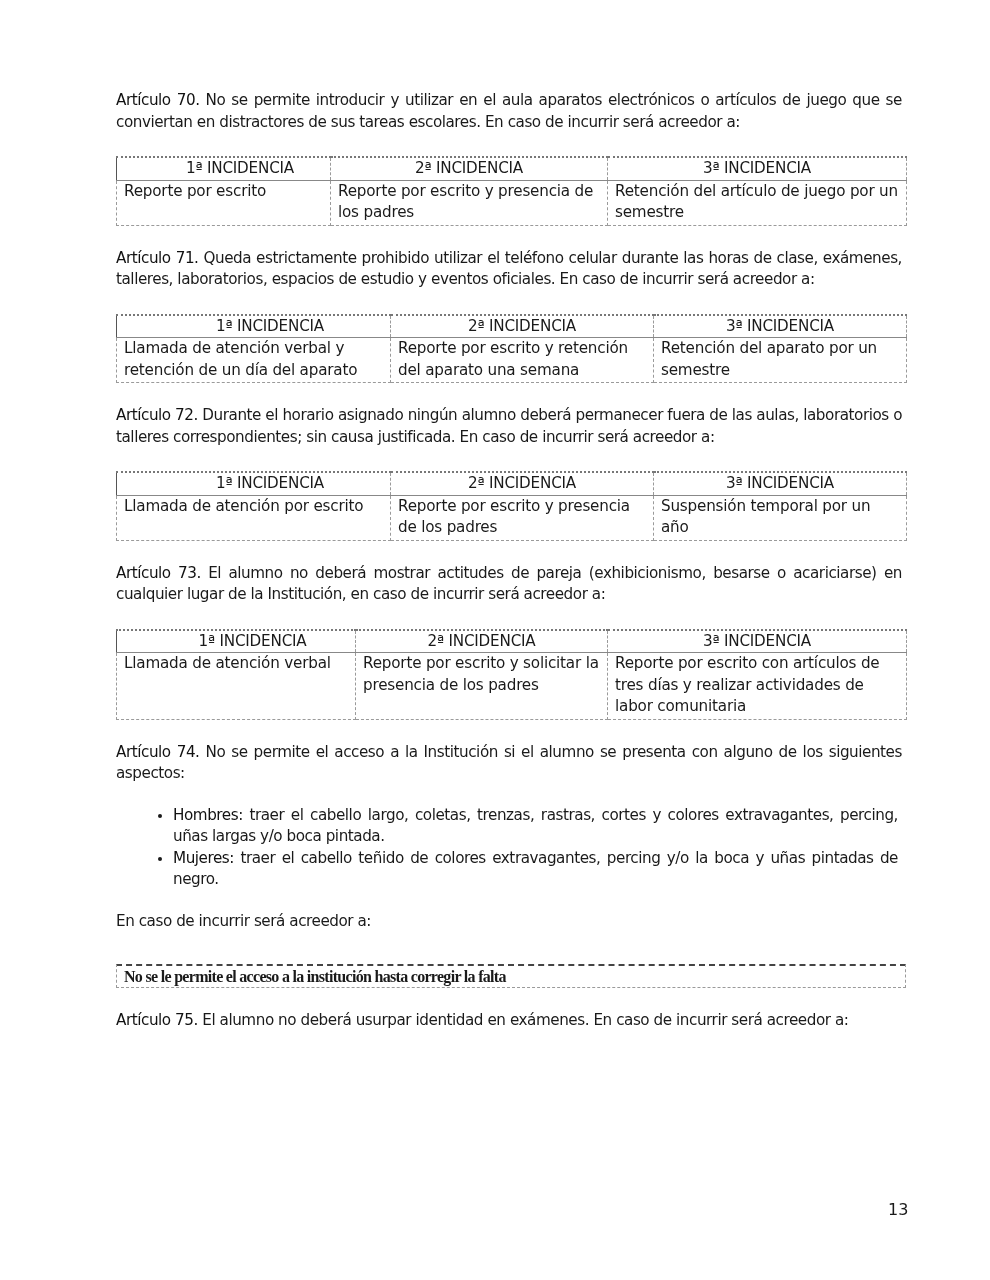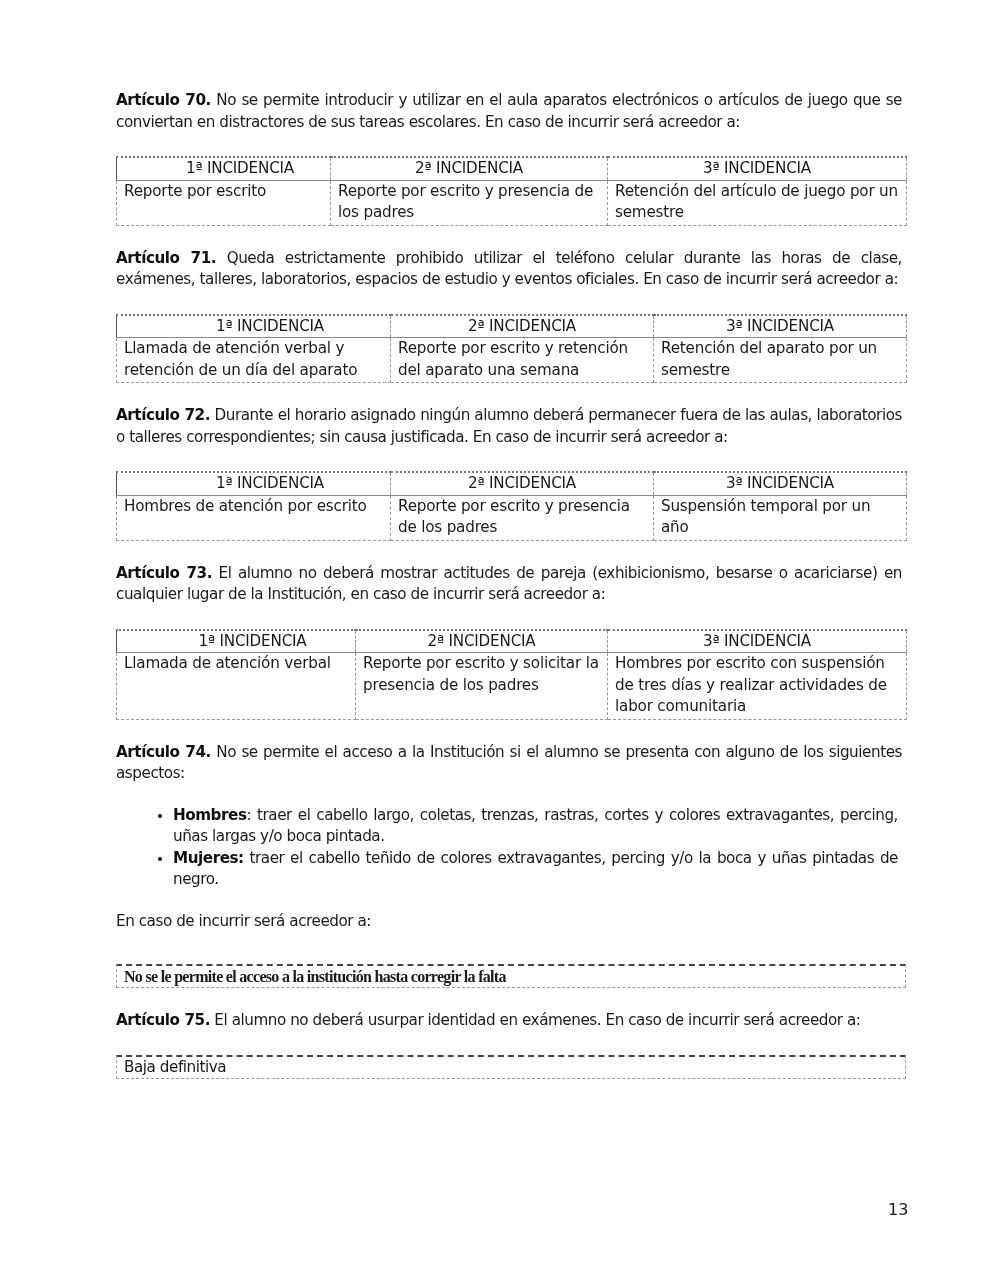--- a/index.html
+++ b/index.html
@@ -3,21 +3,21 @@
   <meta charset="utf-8">
   <style>
     html, body { margin: 0; padding: 0; background: #ffffff; }
     body {
       width: 990px; height: 1280px; position: relative; overflow: hidden;
       font-family: "DejaVu Sans", sans-serif; color: #1a1a1a;
       font-size: 15.2px; letter-spacing: -0.45px;
     }
     .page { position: absolute; left: 116px; top: 90px; width: 786px; }
     p { margin: 0; line-height: 21.5px; text-align: justify; }
-    b { font-weight: bold; color: #111; }
+    b { font-weight: normal; color: #111; }
     .article { margin-bottom: 23px; }
     table.inc {
       border-collapse: collapse; width: 790px; table-layout: fixed;
       margin-bottom: 22px;
     }
     table.inc th, table.inc td {
       border: 1px dashed #9a9a9a; padding: 0 7px; vertical-align: top;
       line-height: 21.5px; font-weight: normal; letter-spacing: -0.2px;
     }
     table.inc th { text-align: center; border-top: 2px dotted #777; border-bottom: 1.5px solid #888; }
@@ -87,21 +87,21 @@
         <col style="width:263px">
         <col style="width:253px">
       </colgroup>
     <tbody>
         <tr class="hdr">
       <th>1ª INCIDENCIA</th>
       <th>2ª  INCIDENCIA</th>
       <th>3ª  INCIDENCIA</th>
     </tr>
     <tr>
-      <td>Hombres de atención por escrito</td>
+      <td>Llamada de atención por escrito</td>
       <td>Reporte por escrito y presencia de los padres</td>
       <td>Suspensión temporal por un año</td>
     </tr>
   </tbody>
     </table>
 
   <p class="article"><b>Artículo 73.</b><span> El alumno no deberá mostrar actitudes de pareja (exhibicionismo, besarse o acariciarse) en cualquier lugar de la Institución, en caso de  incurrir será acreedor a:</span></p>
   <table class="inc">
     <colgroup>
         <col style="width:239px">
@@ -110,31 +110,30 @@
       </colgroup>
     <tbody>
         <tr class="hdr">
       <th>1ª INCIDENCIA</th>
       <th>2ª  INCIDENCIA</th>
       <th>3ª  INCIDENCIA</th>
     </tr>
     <tr>
       <td>Llamada de atención verbal</td>
       <td>Reporte por escrito y solicitar la presencia de los padres</td>
-      <td>Hombres por escrito con suspensión de tres días y realizar actividades de labor comunitaria</td>
+      <td>Reporte por escrito con artículos de tres días y realizar actividades de labor comunitaria</td>
     </tr>
   </tbody>
     </table>
 
   <p><b>Artículo 74.</b><span> No se permite el acceso a la Institución si el alumno se presenta con alguno de los siguientes aspectos:</span></p>
   <ul class="aspects">
     <li><b>Hombres</b><span>: traer el cabello largo, coletas, trenzas, rastras, cortes y colores extravagantes, percing,  uñas largas y/o boca pintada.</span></li>
     <li><b>Mujeres:</b><span> traer el cabello teñido de colores extravagantes, percing y/o la boca y uñas pintadas de negro.</span></li>
   </ul>
   <p style="margin-bottom:32px">En caso de incurrir será acreedor a:</p>
   <div class="single-box bold">No se le permite el acceso a la institución hasta corregir la falta</div>
 
   <p class="article"><b>Artículo 75.</b><span> El alumno no deberá usurpar identidad en exámenes. En caso de    incurrir será acreedor a:</span></p>
-  <div class="single-box">Baja definitiva</div>
 
 </div>
 
 <div class="page-number">13</div>
 
 </body></html>

